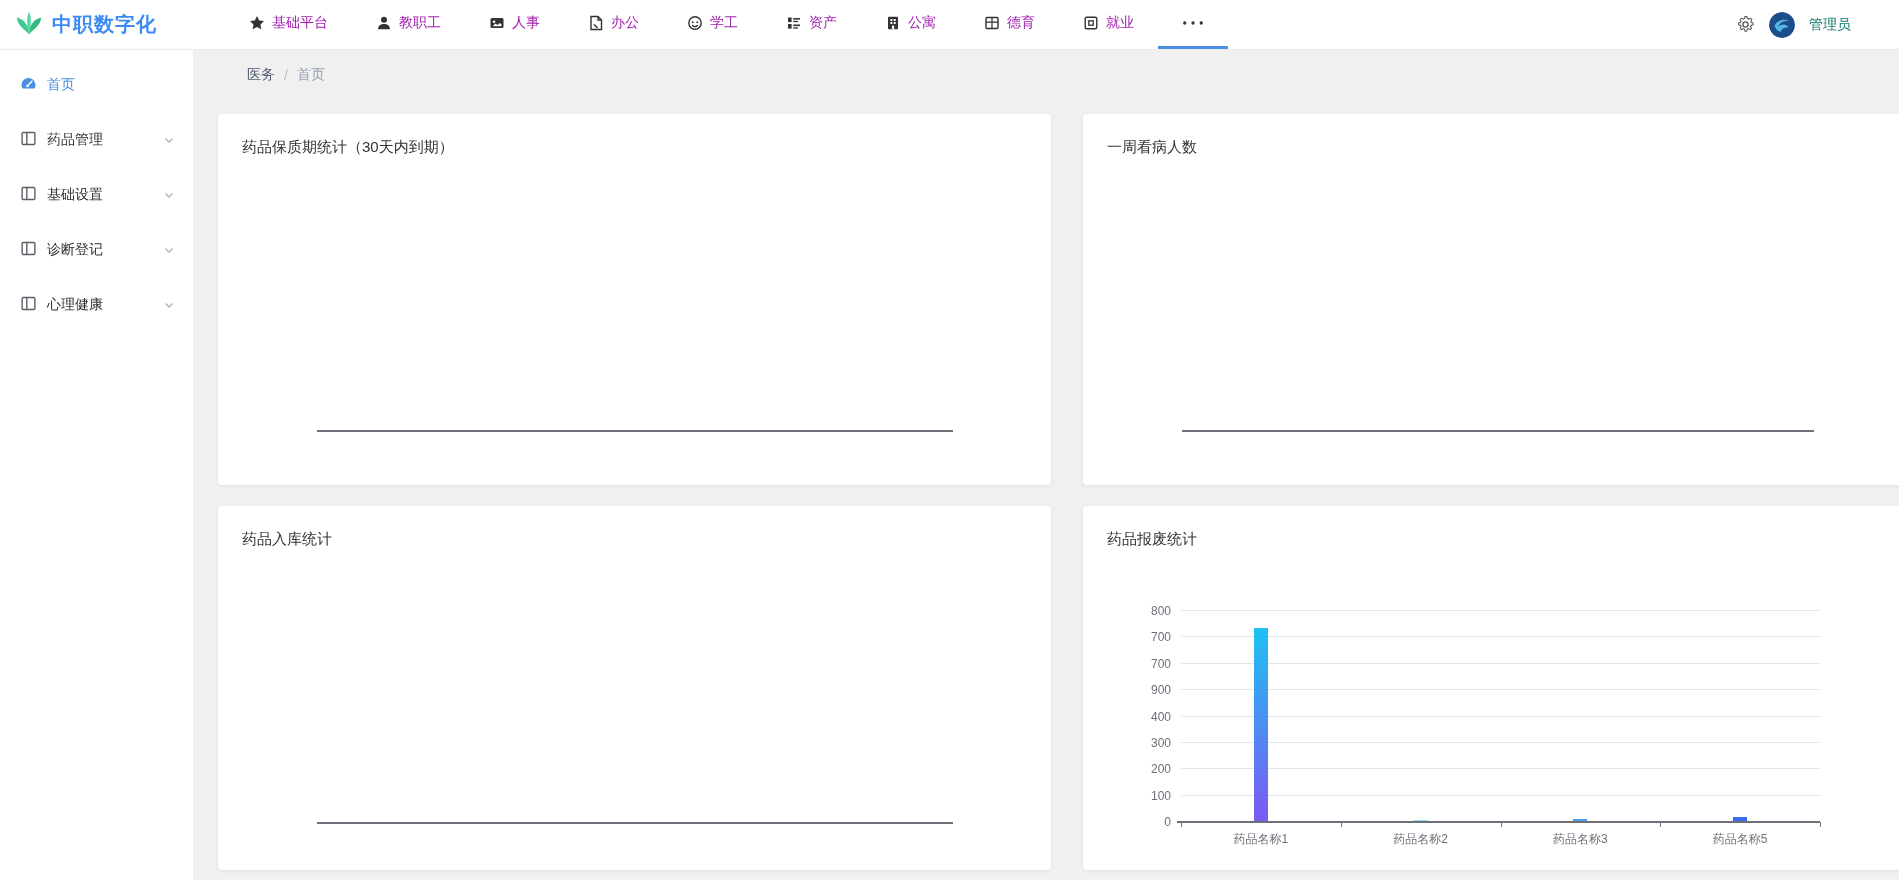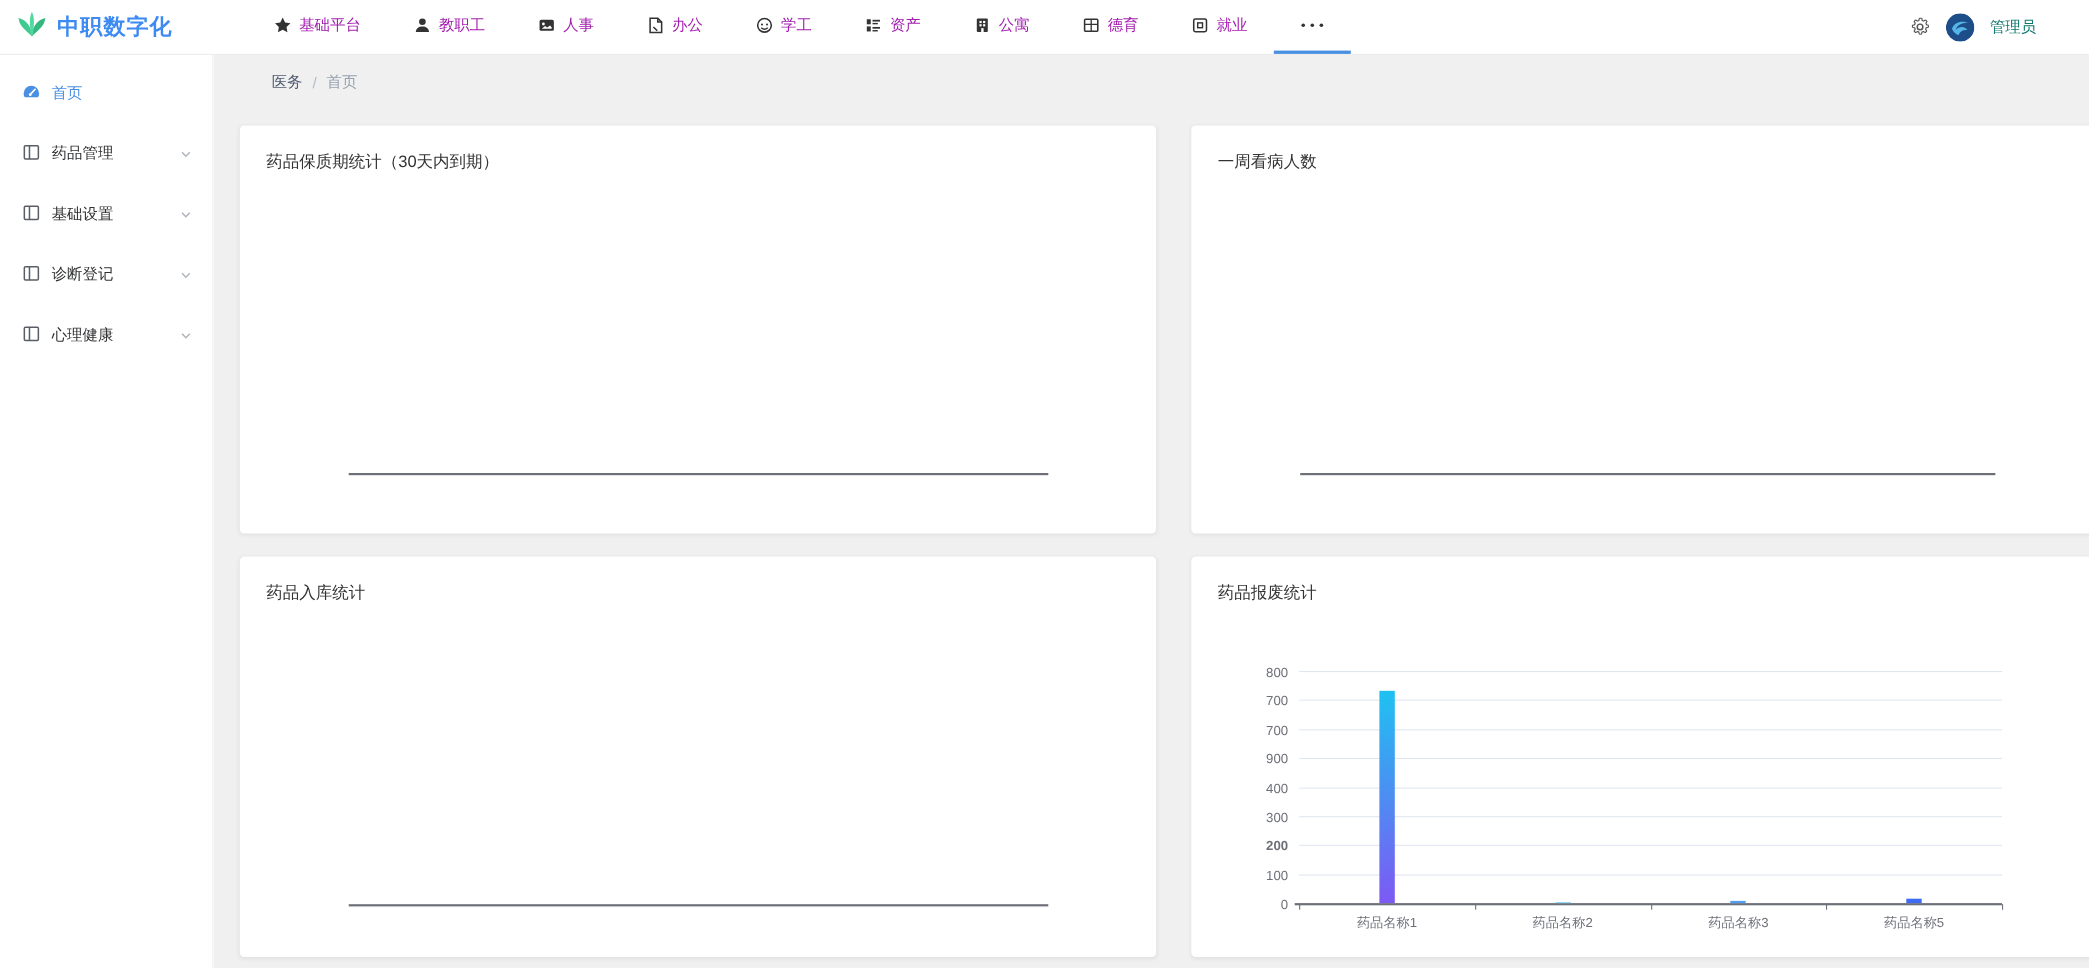--- a/index.html
+++ b/index.html
@@ -283,21 +283,21 @@
       <div class="axis-line-empty"></div>
     </div>
 
     <div class="card">
       <div class="card-title">药品报废统计</div>
       <div class="plot" id="bar-plot">
           <div class="ylab" style="bottom: -7px;">0</div>
           <div class="gridline" style="bottom: 26.375px;"></div>
           <div class="ylab" style="bottom: 19.375px;">100</div>
           <div class="gridline" style="bottom: 52.75px;"></div>
-          <div class="ylab" style="bottom: 45.75px; font-weight: bold;">200</div>
+          <div class="ylab" style="bottom: 45.75px;">200</div>
           <div class="gridline" style="bottom: 79.125px;"></div>
           <div class="ylab" style="bottom: 72.125px;">300</div>
           <div class="gridline" style="bottom: 105.5px;"></div>
           <div class="ylab" style="bottom: 98.5px;">400</div>
           <div class="gridline" style="bottom: 131.875px;"></div>
           <div class="ylab" style="bottom: 124.875px;">900</div>
           <div class="gridline" style="bottom: 158.25px;"></div>
           <div class="ylab" style="bottom: 151.25px;">700</div>
           <div class="gridline" style="bottom: 184.625px;"></div>
           <div class="ylab" style="bottom: 177.625px;">700</div>

